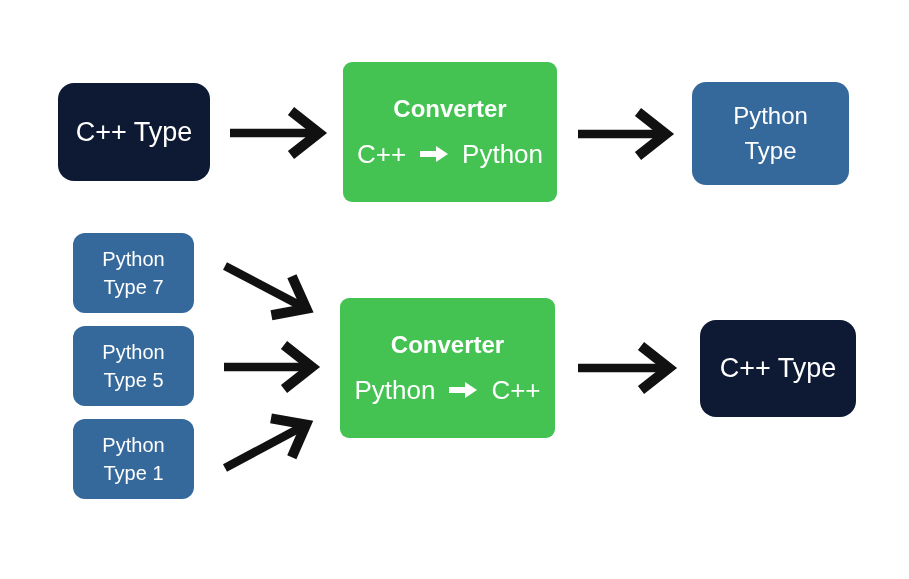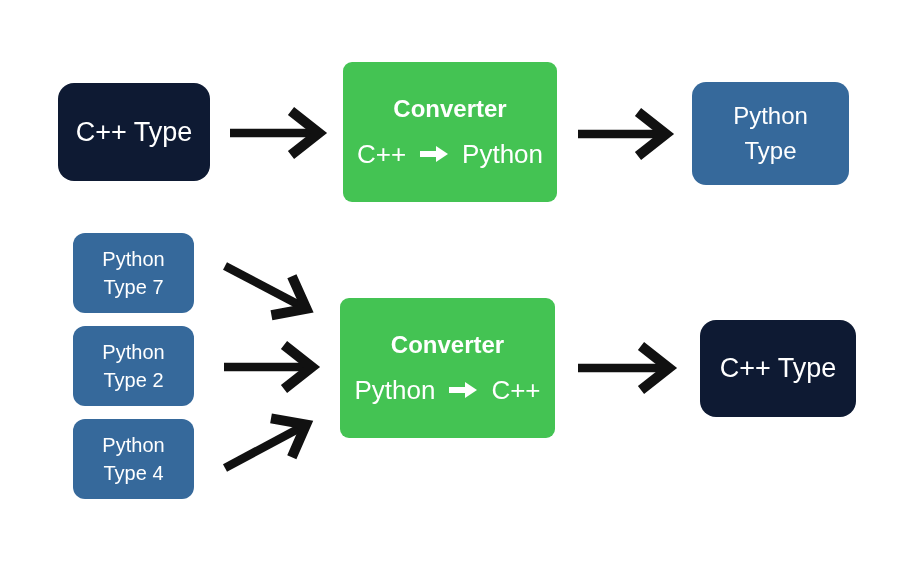--- a/index.html
+++ b/index.html
@@ -116,26 +116,26 @@
     <div>Type</div>
   </div>
 
   <div class="box blue-sm" id="blue-src-1">
     <div>Python</div>
     <div>Type 7</div>
   </div>
 
   <div class="box blue-sm" id="blue-src-2">
     <div>Python</div>
-    <div>Type 2</div>
+    <div>Type 5</div>
   </div>
 
   <div class="box blue-sm" id="blue-src-3">
     <div>Python</div>
-    <div>Type 4</div>
+    <div>Type 1</div>
   </div>
 
   <div class="box green" id="green-bot">
     <div class="conv-title">Converter</div>
     <div class="conv-sub">
       <span>Python</span>
       <span class="glyph-arrow">
         <svg width="30" height="18" viewBox="0 0 30 18">
             <path class="solid" d="M1 6 H17 V1 L29 9 L17 17 V12 H1 Z"></path>
           </svg>

